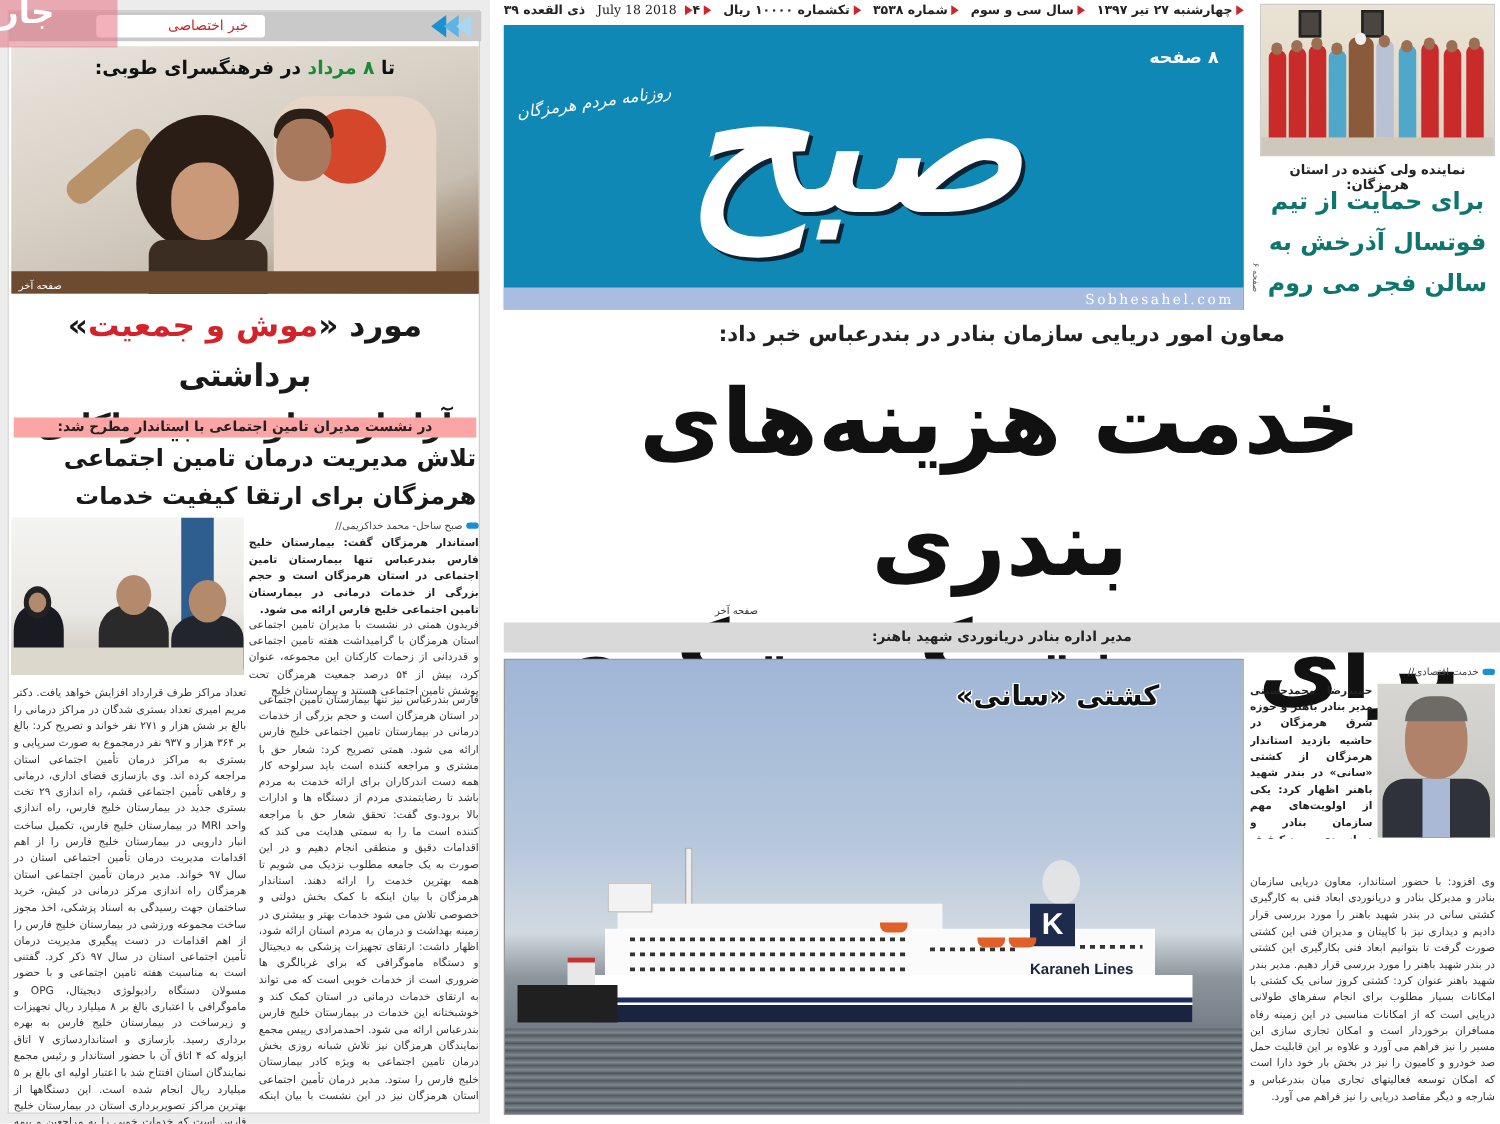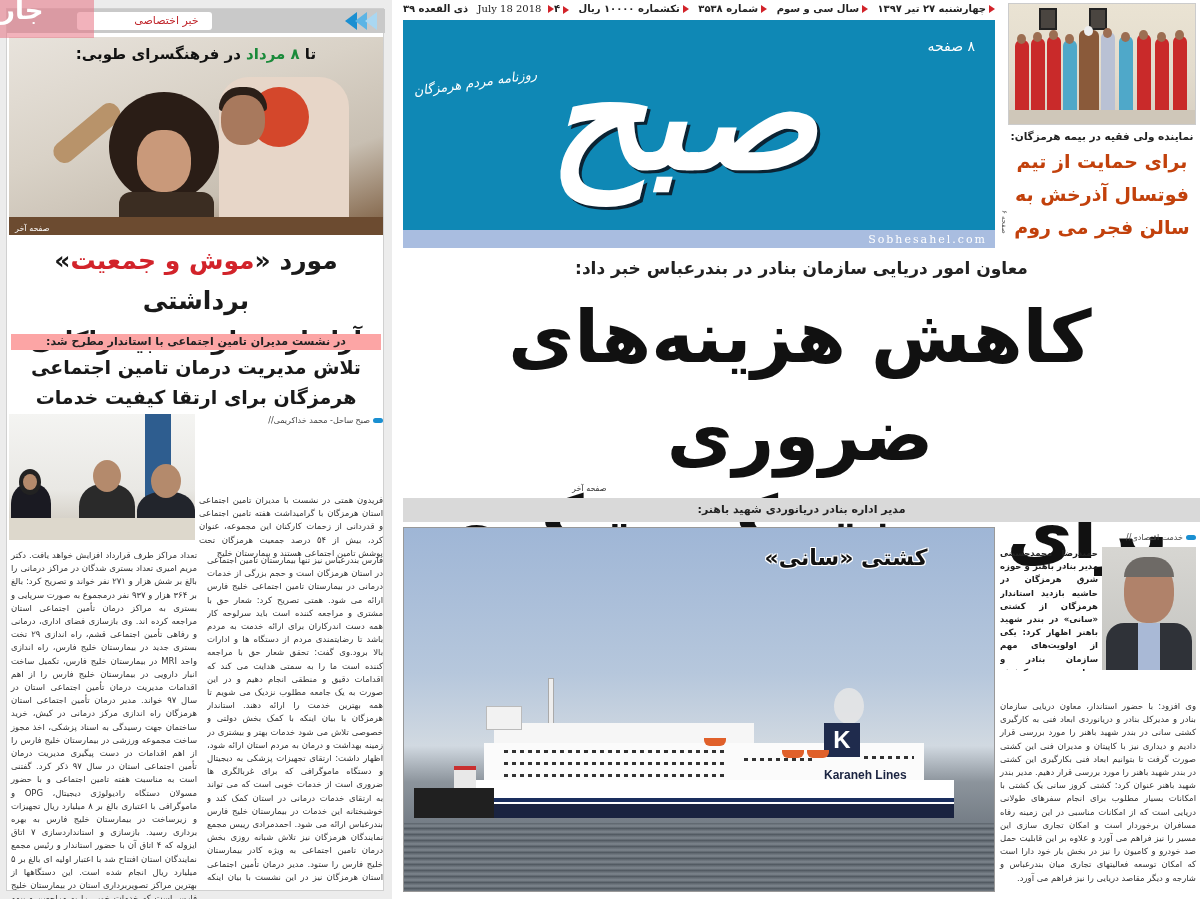--- a/index.html
+++ b/index.html
@@ -38,21 +38,21 @@
   .hair2 { position: absolute; left: 10px; top: 10px; width: 48px; height: 24px; border-radius: 24px 24px 4px 4px; background: #2b1f18; }
   .floor { position: absolute; left: 0; bottom: 0; width: 100%; height: 18px; background: #6c4b30; }
   .page-ref-small { position: absolute; font-size: 8px; color: #fff; direction: rtl; }
 
   .headline-play { position: absolute; left: 4px; top: 232px; width: 370px; text-align: center; direction: rtl;
       font-size: 25px; font-weight: bold; line-height: 40px; color: #1a1a1a; }
   .headline-play .red { color: #d2232a; }
 
   .kicker-grey { position: absolute; left: 4px; top: 325px; width: 370px; height: 16px; background: #fca5a5; direction: rtl;
       font-size: 11px; font-weight: bold; text-align: center; line-height: 16px; color: #222; }
-  .headline-insurance { position: absolute; left: 4px; top: 343px; width: 370px; text-align: center; direction: rtl;
+  .headline-insurance { position: absolute; left: 4px; top: 343px; width: 370px; direction: rtl;
       font-size: 19px; font-weight: bold; line-height: 30px; color: #1a1a1a; }
 
   .photo-meeting { position: absolute; left: 2px; top: 405px; width: 186px; height: 126px; overflow: hidden;
       background: linear-gradient(180deg, #f4f4f2 0%, #e9e8e4 60%, #c9c2b6 100%); }
   .banner-blue { position: absolute; left: 136px; top: 0; width: 26px; height: 100px; background: #2e5d8f; border-radius: 0 0 10px 10px; }
   .mtg-person { position: absolute; border-radius: 40% 40% 6px 6px; }
   .mtg-head { position: absolute; border-radius: 50%; background: #b48a6c; }
   .mtg-table { position: absolute; left: 0; bottom: 0; width: 100%; height: 22px; background: #ddd8cc; }
 
   .byline { position: absolute; left: 192px; top: 407px; width: 184px; direction: rtl; font-size: 8px; color: #444; }
@@ -69,35 +69,35 @@
       font-size: 10px; font-weight: bold; color: #222; white-space: nowrap; overflow: hidden; }
   .date-bar span.item { margin-left: 6px; }
   .date-bar .tri { display: inline-block; width: 0; height: 0; border-top: 4px solid transparent; border-bottom: 4px solid transparent;
       border-left: 6px solid #d2232a; margin-left: 3px; vertical-align: middle; }
   .masthead { position: absolute; left: 403px; top: 20px; width: 592px; height: 228px; background: #0f88b5; overflow: hidden; }
   .masthead-url-bar { position: absolute; left: 0; bottom: 0; width: 100%; height: 18px; background: #a9bde0; }
   .masthead-url { position: absolute; right: 8px; bottom: 2px; font-family: "DejaVu Serif", serif; font-size: 11px; color: #fff; letter-spacing: 2px; }
   .masthead-logo { position: absolute; left: 70px; top: -20px; width: 420px; height: 260px; direction: rtl; text-align: center;
       font-family: "DejaVu Serif", serif; font-size: 150px; color: #fff; line-height: 230px; font-weight: bold; font-style: italic;
       text-shadow: 3px 3px 0 #0b2333; }
-  .masthead-pages { position: absolute; right: 20px; top: 18px; font-size: 14px; font-weight: normal; color: #fff; direction: rtl; }
+  .masthead-pages { position: absolute; right: 20px; top: 18px; font-size: 14px; font-weight: bold; color: #fff; direction: rtl; }
   .masthead-tagline { position: absolute; left: 10px; top: 55px; font-size: 13px; color: #fff; direction: rtl; font-style: italic;
       transform: rotate(-8deg); }
 
   
   .photo-team { position: absolute; left: 1008px; top: 3px; width: 188px; height: 122px; border: 1px solid #ccc; overflow: hidden;
       background: linear-gradient(180deg, #eae3d3 0%, #e3dccd 55%, #d8d0c3 100%); }
   .frame { position: absolute; top: 4px; width: 18px; height: 22px; background: #4a4540; border: 2px solid #222; }
   .player { position: absolute; bottom: 14px; width: 14px; border-radius: 6px 6px 0 0; }
   .player-head { position: absolute; width: 9px; height: 10px; border-radius: 50%; background: #9c6e52; }
   .team-floor { position: absolute; bottom: 0; width: 100%; height: 14px; background: #cfc7b9; }
   .team-kicker { position: absolute; left: 1008px; top: 130px; width: 188px; text-align: center; direction: rtl;
       font-size: 10.5px; font-weight: bold; color: #222; }
   .team-headline { position: absolute; left: 1010px; top: 145px; width: 184px; text-align: center; direction: rtl;
-      font-size: 19px; font-weight: bold; line-height: 33px; color: #c2410c; }
+      font-size: 19px; font-weight: bold; line-height: 33px; color: #0f766e; }
   .page-ref-vert { position: absolute; left: 1008px; top: 210px; font-size: 7px; color: #555; transform: rotate(90deg); transform-origin: left top; direction: rtl; }
 
   
   .main-kicker { position: absolute; left: 403px; top: 258px; width: 797px; text-align: center; direction: rtl;
       font-size: 17px; font-weight: bold; color: #222; }
   .main-headline { position: absolute; left: 400px; top: 288px; width: 800px; text-align: center; direction: rtl;
       font-size: 72px; font-weight: bold; line-height: 98px; color: #111; letter-spacing: -1px; }
   .main-page-ref { position: absolute; left: 572px; top: 484px; font-size: 8px; color: #333; direction: rtl; }
   .second-kicker { position: absolute; left: 403px; top: 498px; width: 797px; height: 24px; background: #d9d9d9; text-align: center;
       direction: rtl; font-size: 11px; font-weight: bold; line-height: 24px; color: #222; }
@@ -191,20 +191,21 @@
         <div class="mtg-person" style="left:70px; top:70px; width:56px; height:56px; background:#2a2a2a;"></div>
         <div class="mtg-head" style="left:84px; top:46px; width:28px; height:32px;"></div>
         <div class="mtg-person" style="left:128px; top:78px; width:58px; height:48px; background:#22252c;"></div>
         <div class="mtg-head" style="left:142px; top:50px; width:30px; height:34px;"></div>
         <div class="mtg-table"></div>
       </div>
 
       <div class="byline">
         <span class="dot"></span><span>صبح ساحل- محمد خداکریمی//</span>
       </div>
+      <div class="lead-text">استاندار هرمزگان گفت: بیمارستان خلیج فارس بندرعباس تنها بیمارستان تامین اجتماعی در استان هرمزگان است و حجم بزرگی از خدمات درمانی در بیمارستان تامین اجتماعی خلیج فارس ارائه می شود.</div>
       <div class="body-text col-a">فریدون همتی در نشست با مدیران تامین اجتماعی استان هرمزگان با گرامیداشت هفته تامین اجتماعی و قدردانی از زحمات کارکنان این مجموعه، عنوان کرد، بیش از ۵۴ درصد جمعیت هرمزگان تحت پوشش تامین اجتماعی هستند و بیمارستان خلیج</div>
       <div class="body-text col-b">تعداد مراکز طرف قرارداد افزایش خواهد یافت. دکتر مریم امیری تعداد بستری شدگان در مراکز درمانی را بالغ بر شش هزار و ۲۷۱ نفر خواند و تصریح کرد: بالغ بر ۳۶۴ هزار و ۹۳۷ نفر درمجموع به صورت سرپایی و بستری به مراکز درمان تأمین اجتماعی استان مراجعه کرده اند. وی بازسازی فضای اداری، درمانی و رفاهی تأمین اجتماعی قشم، راه اندازی ۲۹ تخت بستری جدید در بیمارستان خلیج فارس، راه اندازی واحد MRI در بیمارستان خلیج فارس، تکمیل ساخت انبار دارویی در بیمارستان خلیج فارس را از اهم اقدامات مدیریت درمان تأمین اجتماعی استان در سال ۹۷ خواند. مدیر درمان تأمین اجتماعی استان هرمزگان راه اندازی مرکز درمانی در کیش، خرید ساختمان جهت رسیدگی به اسناد پزشکی، اخذ مجوز ساخت مجموعه ورزشی در بیمارستان خلیج فارس را از اهم اقدامات در دست پیگیری مدیریت درمان تأمین اجتماعی استان در سال ۹۷ ذکر کرد. گفتنی است به مناسبت هفته تامین اجتماعی و با حضور مسولان دستگاه رادیولوژی دیجیتال، OPG و ماموگرافی با اعتباری بالغ بر ۸ میلیارد ریال تجهیزات و زیرساخت در بیمارستان خلیج فارس به بهره برداری رسید. بازسازی و استانداردسازی ۷ اتاق ایزوله که ۴ اتاق آن با حضور استاندار و رئیس مجمع نمایندگان استان افتتاح شد با اعتبار اولیه ای بالغ بر ۵ میلیارد ریال انجام شده است. این دستگاهها از بهترین مراکز تصویربرداری استان در بیمارستان خلیج فارس است که خدمات خوبی را به مراجعین و بیمه شدگان ارائه دهند.</div>
       <div class="body-text col-c" style="overflow:hidden; height:330px;">فارس بندرعباس نیز تنها بیمارستان تامین اجتماعی در استان هرمزگان است و حجم بزرگی از خدمات درمانی در بیمارستان تامین اجتماعی خلیج فارس ارائه می شود. همتی تصریح کرد: شعار حق با مشتری و مراجعه کننده است باید سرلوحه کار همه دست اندرکاران برای ارائه خدمت به مردم باشد تا رضایتمندی مردم از دستگاه ها و ادارات بالا برود.وی گفت: تحقق شعار حق با مراجعه کننده است ما را به سمتی هدایت می کند که اقدامات دقیق و منطقی انجام دهیم و در این صورت به یک جامعه مطلوب نزدیک می شویم تا همه بهترین خدمت را ارائه دهند. استاندار هرمزگان با بیان اینکه با کمک بخش دولتی و خصوصی تلاش می شود خدمات بهتر و بیشتری در زمینه بهداشت و درمان به مردم استان ارائه شود، اظهار داشت: ارتقای تجهیزات پزشکی به دیجیتال و دستگاه ماموگرافی که برای غربالگری ها ضروری است از خدمات خوبی است که می تواند به ارتقای خدمات درمانی در استان کمک کند و خوشبختانه این خدمات در بیمارستان خلیج فارس بندرعباس ارائه می شود. احمدمرادی رییس مجمع نمایندگان هرمزگان نیز تلاش شبانه روزی بخش درمان تامین اجتماعی به ویژه کادر بیمارستان خلیج فارس را ستود. مدیر درمان تأمین اجتماعی استان هرمزگان نیز در این نشست با بیان اینکه خدمات درمانی در دو بخش مستقیم و غیرمستقیم صورت می پذیرد، افزود: بالغ بر ۷۰۵ مرکز به صورت غیرمستقیم و بالغ بر ۹ مرکز نیز به صوت مستقیم در استان هرمزگان ارائه خدمات می کنند. که تا پایان سال</div>
     </div>
     <div class="watermark">جار</div>
   </div>
 
   <div class="date-bar">
     <span class="item"><span class="tri"></span><span>چهارشنبه ۲۷ تیر ۱۳۹۷</span></span>
     <span class="item"><span class="tri"></span><span>سال سی و سوم</span></span>
@@ -240,27 +241,27 @@
     <div class="player-head" style="left:24px; top:28px;"></div>
     <div class="player-head" style="left:40px; top:26px;"></div>
     <div class="player-head" style="left:56px; top:30px;"></div>
     <div class="player-head" style="left:75px; top:22px; background:#eee;"></div>
     <div class="player-head" style="left:94px; top:24px;"></div>
     <div class="player-head" style="left:112px; top:28px;"></div>
     <div class="player-head" style="left:130px; top:26px;"></div>
     <div class="player-head" style="left:148px; top:28px;"></div>
     <div class="player-head" style="left:166px; top:26px;"></div>
   </div>
-  <div class="team-kicker">نماینده ولی فقیه در بیمه هرمزگان:</div>
+  <div class="team-kicker">نماینده ولی کننده در استان هرمزگان:</div>
   <div class="team-headline">برای حمایت از تیم فوتسال آذرخش به سالن فجر می روم</div>
   <div class="page-ref-vert">صفحه ۶</div>
 
   <div class="main-kicker">معاون امور دریایی سازمان بنادر در بندرعباس خبر داد:</div>
   <div class="main-headline">
-    <div>کاهش هزینه‌های ضروری</div>
+    <div>خدمت هزینه‌های بندری</div>
     <div>برای رونق گردشگری دریایی</div>
   </div>
   <div class="main-page-ref">صفحه آخر</div>
   <div class="second-kicker">مدیر اداره بنادر دریانوردی شهید باهنر:</div>
 
   <div class="photo-ship">
     <div class="ship-title">
       <span class="l1">کشتی «سانی»</span>
     </div>
     <div class="smoke"></div>

